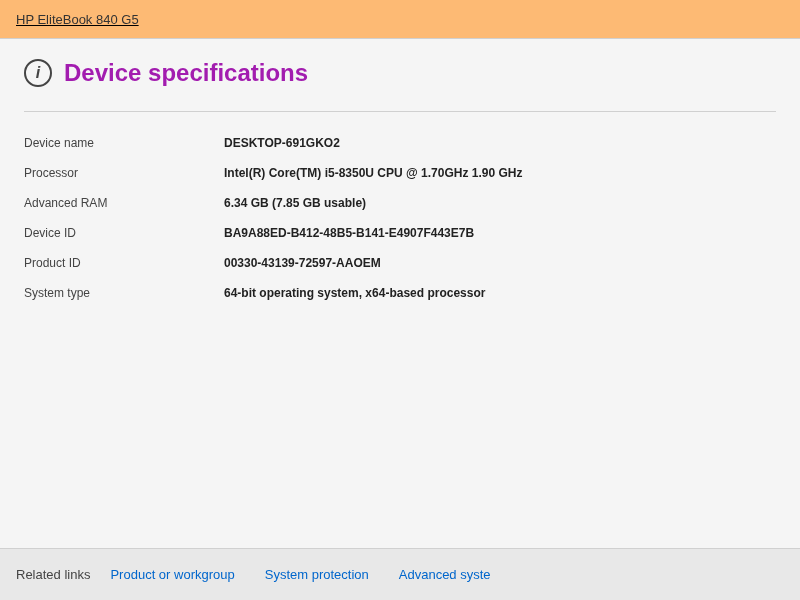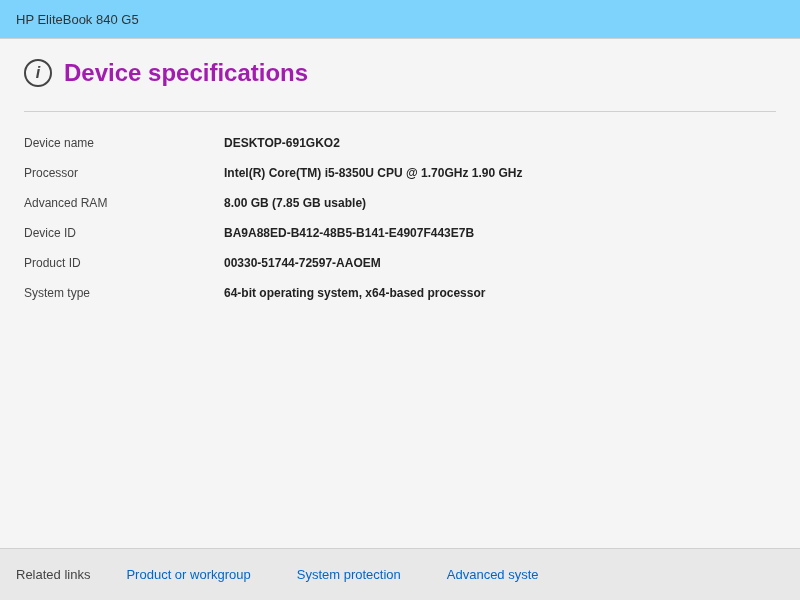--- a/index.html
+++ b/index.html
@@ -10,23 +10,24 @@
 
     body {
       width: 800px;
       height: 600px;
       background-color: #f0f0f0;
       font-family: 'Segoe UI', Arial, sans-serif;
       overflow: hidden;
     }
 
     .title-bar {
-      background-color: #7dd3fc;
+      background-color: #fdba74;
       padding: 10px 16px;
       border-bottom: 1px solid #d0d0d0;
+      text-decoration: underline;
     }
 
     .title-bar-text {
       font-size: 13px;
       color: #333;
       font-weight: 400;
     }
 
     .main-content {
       background-color: #f5f5f5;
@@ -94,21 +95,21 @@
     .related-links-bar {
       position: absolute;
       bottom: 0;
       left: 0;
       right: 0;
       background-color: #e8e8e8;
       border-top: 1px solid #d0d0d0;
       padding: 14px 16px;
       display: flex;
       align-items: center;
-      gap: 16px;
+      gap: 0;
       height: 52px;
     }
 
     .related-links-label {
       font-size: 13px;
       color: #444;
       margin-right: 20px;
       font-weight: 400;
     }
 
@@ -149,29 +150,29 @@
     <tr>
           <td>Device name</td>
           <td>DESKTOP-691GKO2</td>
         </tr>
         <tr>
           <td>Processor</td>
           <td>Intel(R) Core(TM) i5-8350U CPU @ 1.70GHz   1.90 GHz</td>
         </tr>
         <tr>
           <td>Advanced RAM</td>
-          <td>8.00 GB (7.85 GB usable)</td>
+          <td>6.34 GB (7.85 GB usable)</td>
         </tr>
         <tr>
           <td>Device ID</td>
           <td>BA9A88ED-B412-48B5-B141-E4907F443E7B</td>
         </tr>
         <tr>
           <td>Product ID</td>
-          <td>00330-51744-72597-AAOEM</td>
+          <td>00330-43139-72597-AAOEM</td>
         </tr>
         <tr>
           <td>System type</td>
           <td>64-bit operating system, x64-based processor</td>
         </tr>
       </tbody>
   </table>
 </div>
 
 <div class="related-links-bar">

